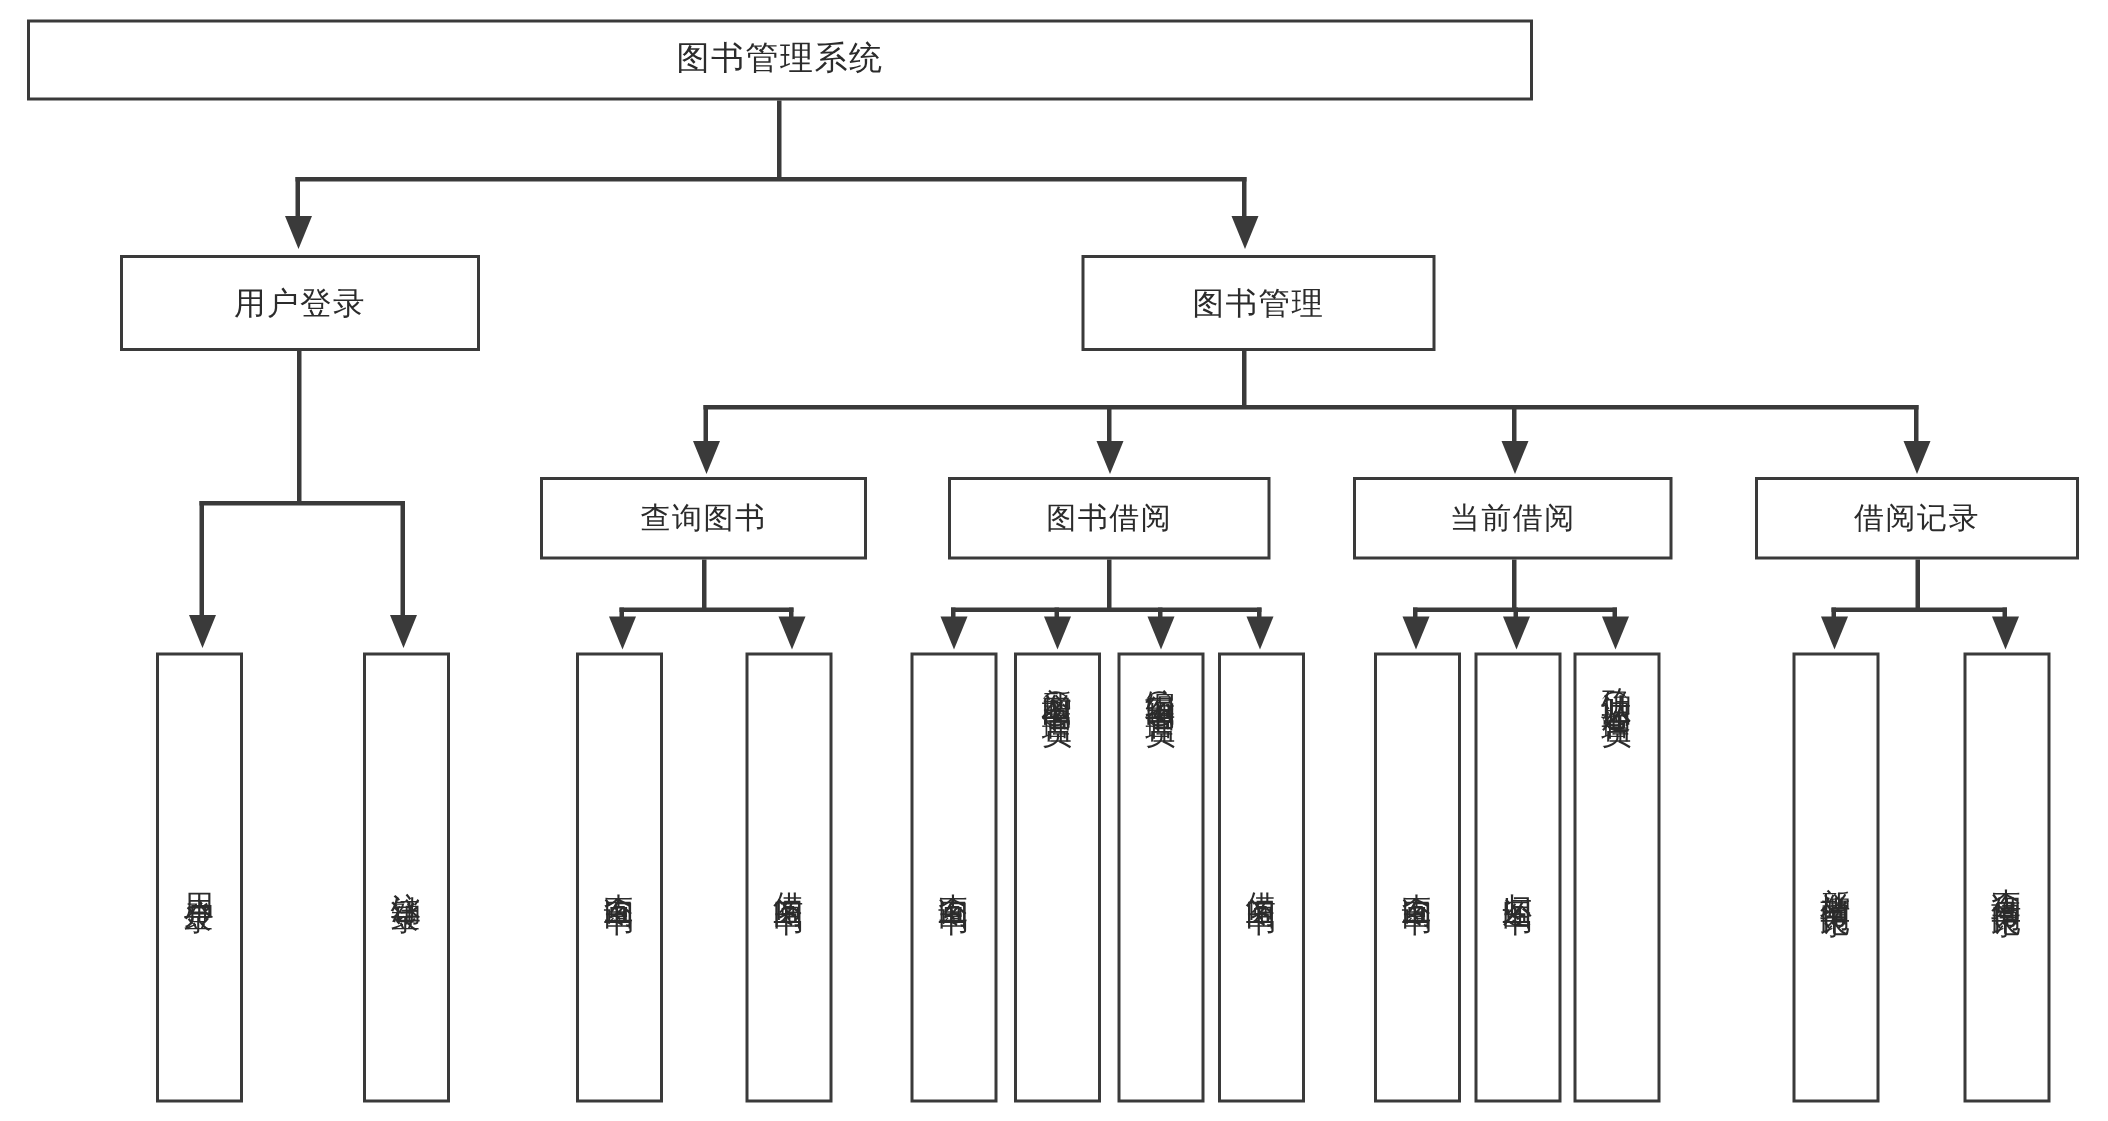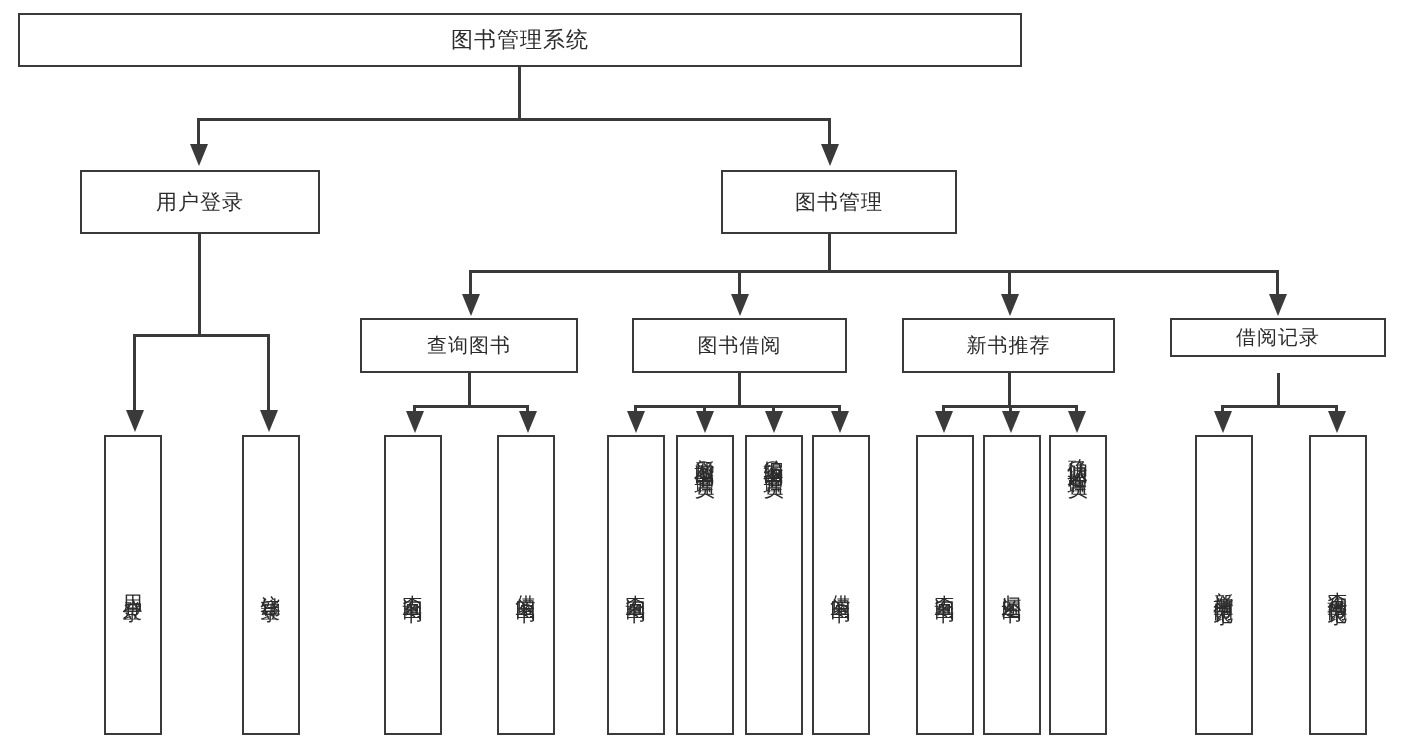--- a/index.html
+++ b/index.html
@@ -132,23 +132,23 @@
   <div class="arrow" style="left:1001px; top:294px;"></div>
   <div class="arrow" style="left:1269px; top:294px;"></div>
 
   <div class="node lvl2" style="left:360px; top:318px; width:218px; height:55px;">
     <span>查询图书</span>
   </div>
   <div class="node lvl2" style="left:632px; top:318px; width:215px; height:55px;">
     <span>图书借阅</span>
   </div>
   <div class="node lvl2" style="left:902px; top:318px; width:213px; height:55px;">
-    <span>新书推荐</span>
-  </div>
-  <div class="node lvl2" style="left:1170px; top:318px; width:216px; height:39px;">
+    <span>当前借阅</span>
+  </div>
+  <div class="node lvl2" style="left:1170px; top:318px; width:216px; height:55px;">
     <span>借阅记录</span>
   </div>
 
   <div class="vline" style="left:468px; top:373px; width:3px; height:34px;"></div>
   <div class="hline" style="left:413px; top:405px; width:116px; height:3px;"></div>
   <div class="vline" style="left:413px; top:405px; width:3px; height:8px;"></div>
   <div class="vline" style="left:526px; top:405px; width:3px; height:8px;"></div>
   <div class="arrow" style="left:406px; top:411px;"></div>
   <div class="arrow" style="left:519px; top:411px;"></div>
 

